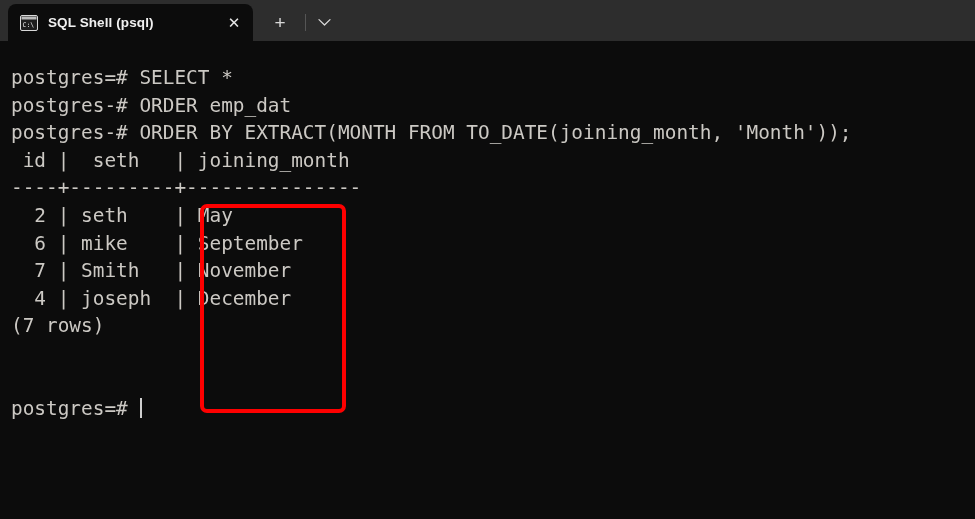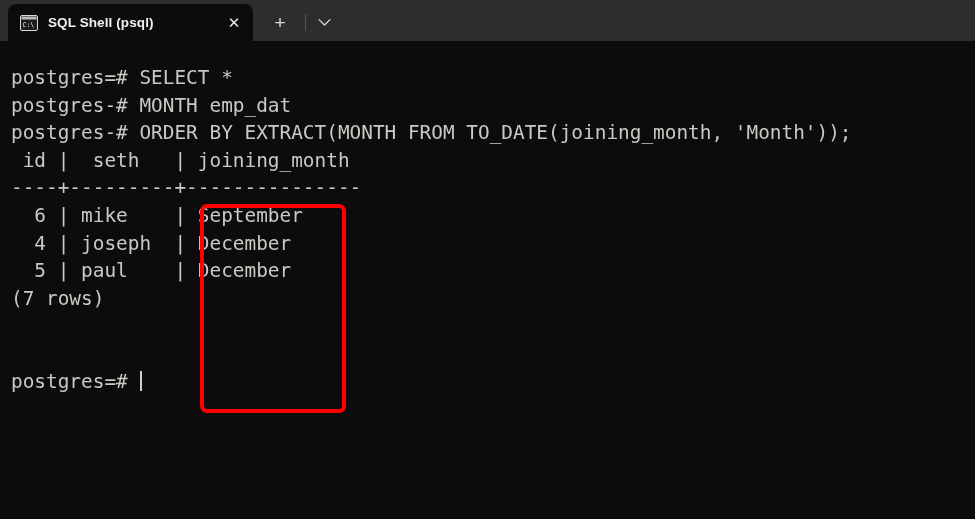--- a/index.html
+++ b/index.html
@@ -186,27 +186,28 @@
       <svg width="13" height="9" viewBox="0 0 13 9">
         <path d="M1 1.6 L6.5 7 L12 1.6" fill="none" stroke="#d8d8d8" stroke-width="1.3" stroke-linecap="round" stroke-linejoin="round"></path>
       </svg>
     </div>
 
   </div>
 
   <div class="terminal">
 
     <div class="term-line">postgres=# SELECT *</div>
-    <div class="term-line">postgres-# MONTH emp_dat</div>
+    <div class="term-line">postgres-# ORDER emp_dat</div>
     <div class="term-line">postgres-# ORDER BY EXTRACT(MONTH FROM TO_DATE(joining_month, 'Month'));</div>
     <div class="term-line"> id |  seth   | joining_month</div>
     <div class="term-line">----+---------+---------------</div>
+    <div class="term-line">  2 | seth    | May</div>
     <div class="term-line">  6 | mike    | September</div>
+    <div class="term-line">  7 | Smith   | November</div>
     <div class="term-line">  4 | joseph  | December</div>
-    <div class="term-line">  5 | paul    | December</div>
     <div class="term-line">(7 rows)</div>
 
     <div class="term-spacer"></div>
     <div class="term-spacer"></div>
 
     <div class="term-line"><span>postgres=# </span><span class="cursor"></span></div>
 
   </div>
 
   <div class="annotation-box"></div>

